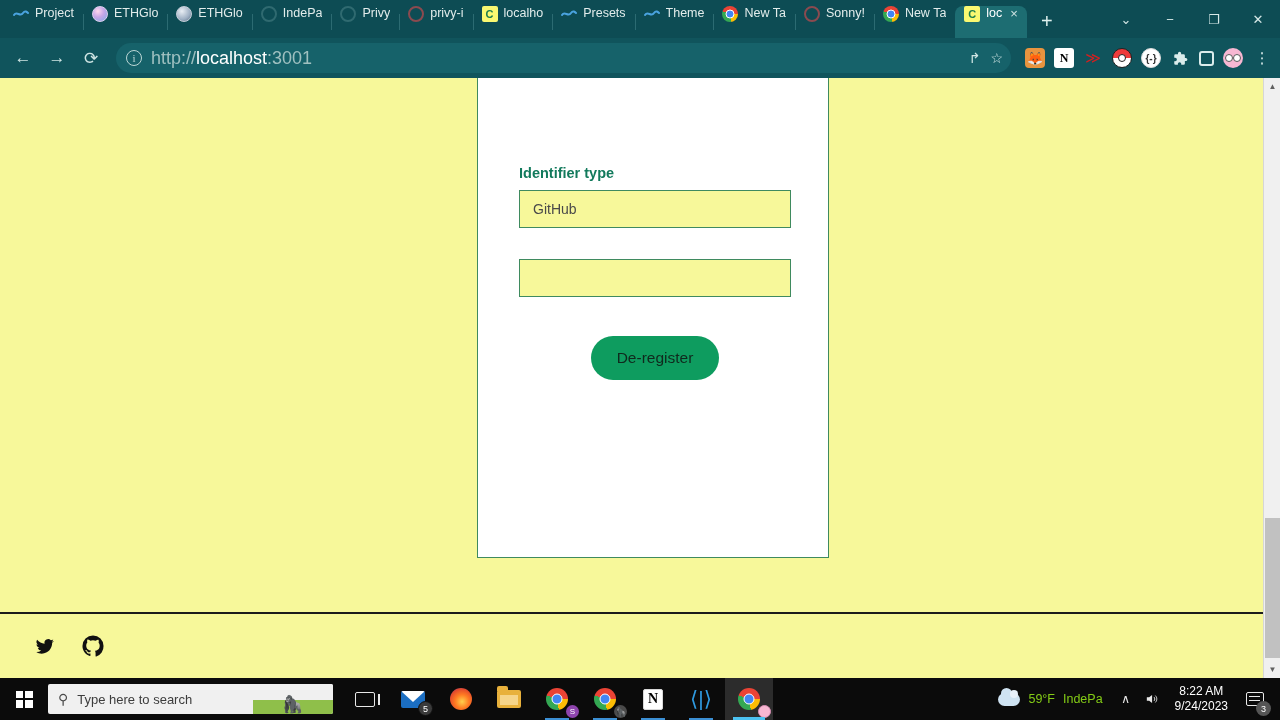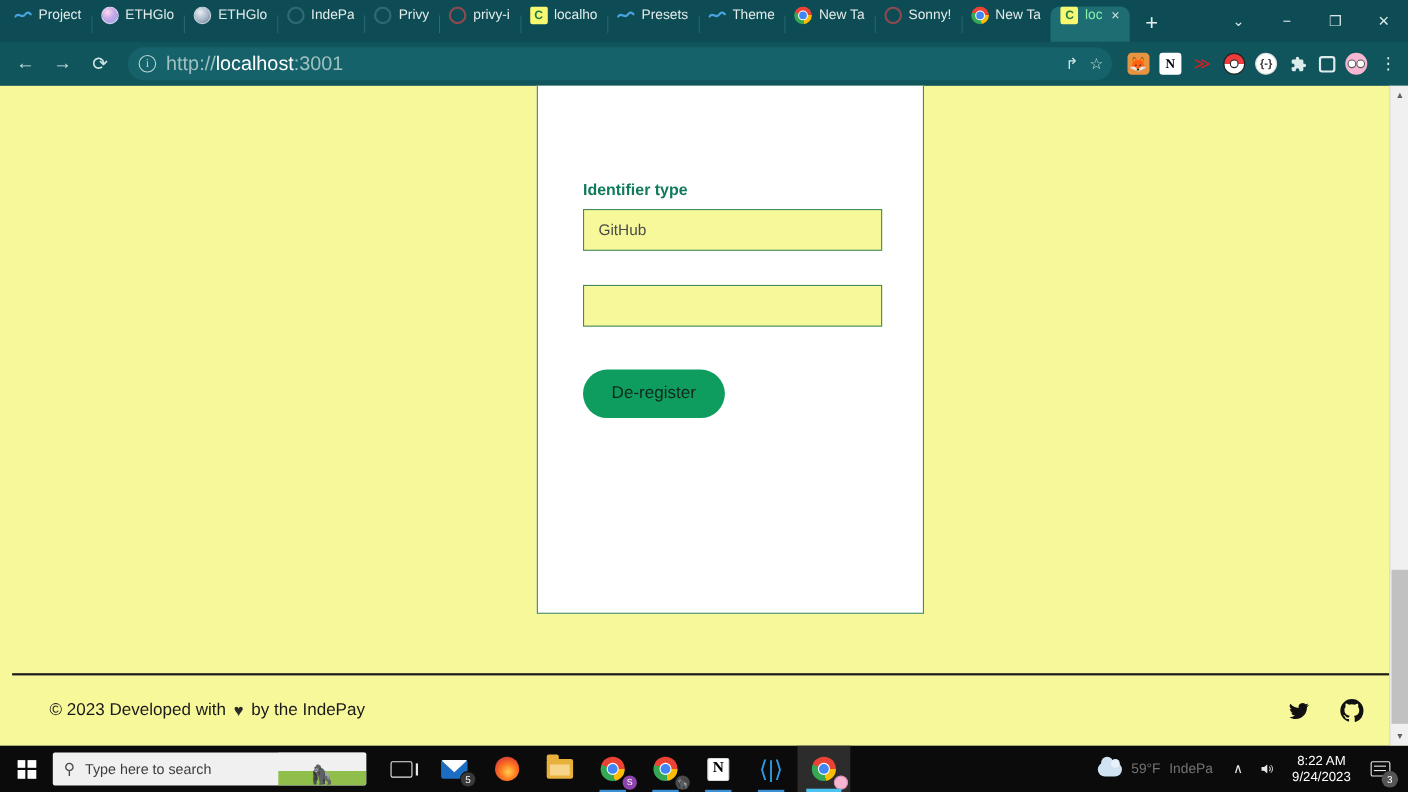--- a/index.html
+++ b/index.html
@@ -25,21 +25,21 @@
     white-space: nowrap; overflow: hidden;
     border-radius: 8px 8px 0 0;
     flex: 0 0 auto;
   }
   .tab .tab-label { overflow: hidden; text-overflow: clip; display: block; }
   .tab.sep::before {
     content: ""; position: absolute; left: 0; top: 8px; height: 16px; width: 1px; background: #2c6b72;
   }
   .tab.active { background: #1d6d72; color: #fff; }
   .tab.active::before { display: none; }
-  .tab.active .tab-label { color: #86efac; }
+  .tab.active .tab-label { color: #ffffff; }
   .fav { width: 16px; height: 16px; flex: 0 0 16px; border-radius: 50%; position: relative; }
   .fav.swirl { border-radius: 0; background: transparent; }
   .fav.swirl svg { display: block; }
   .fav.ethg1 { background: radial-gradient(circle at 35% 30%, #ffd9ef 0%, #c7a7e8 45%, #7fa9e8 100%); border: 1px solid #dcd0ee; }
   .fav.ethg2 { background: radial-gradient(circle at 35% 30%, #e9eef4 0%, #9fb0c4 60%, #5d6f84 100%); border: 1px solid #c5ced8; }
   .fav.ring { background: transparent; border: 2px solid #2f6a70; }
   .fav.chrome {
     background:
       conic-gradient(from -30deg, #ea4335 0deg 120deg, #fbbc05 120deg 200deg, #34a853 200deg 320deg, #ea4335 320deg 360deg);
     position: relative;
@@ -82,40 +82,40 @@
   .ext.panel { width: 15px; height: 15px; border: 2px solid #dbeceb; border-radius: 3px; }
   .ext.avatar { border-radius: 50%; background: #f7b7d2; position: relative; }
   .ext.avatar::before, .ext.avatar::after { content: ""; position: absolute; top: 6px; width: 6px; height: 6px;
                                             border-radius: 50%; background: #ffffff; border: 1px solid #5a5a5a; }
   .ext.avatar::before { left: 2px; }
   .ext.avatar::after { right: 2px; }
   .ext.kebab { color: #dbeceb; font-size: 15px; letter-spacing: 0; }
 
   
   .viewport { position: absolute; left: 0; top: 78px; width: 1280px; height: 600px; background: #f7f89a; overflow: hidden; }
-  .page { position: absolute; left: 11px; top: 0; width: 1263px; height: 455px; }
+  .page { position: absolute; left: 0; top: 0; width: 1263px; height: 455px; }
 
   .card {
     position: absolute; left: 477px; top: -40px; width: 352px; height: 520px;
     background: #ffffff; border: 1.5px solid #3f8a5f;
   }
   .form { position: absolute; left: 41px; top: 126px; width: 272px; }
   .field { margin-bottom: 31px; }
   .field-label { color: #127a5c; font-weight: bold; font-size: 14.5px; margin-bottom: 9px; display: block; }
   .field-input {
     width: 272px; height: 38px;
     background: #f7f89a;
     border: 1px solid #3f8a5f;
     padding: 4px 13px;
     font-family: "Liberation Sans", sans-serif;
     font-size: 14px; color: #4a4a4a;
     display: flex; align-items: center;
     white-space: nowrap; overflow: hidden;
   }
-  .btn-wrap { display: flex; margin-top: 39px; }
+  .btn-wrap { display: flex; justify-content: center; margin-top: 39px; }
   .submit-btn {
     background: #0e9c5f; color: #10291d; border: none;
     border-radius: 22px; padding: 0 26px; height: 44px;
     font-size: 15.5px; font-family: "Liberation Sans", sans-serif;
   }
 
   
   .divider { position: absolute; left: 0; top: 534px; width: 1263px; height: 2px; background: #1b1b1b; }
   .footer { position: absolute; left: 0; top: 536px; width: 1263px; height: 64px; display: flex;
             align-items: center; justify-content: space-between; padding: 0 34px; }
@@ -169,21 +169,21 @@
   .ovl { position: absolute; right: 2px; bottom: 2px; width: 13px; height: 13px; border-radius: 50%; }
   .ovl.purple { background: #8e44ad; color: #fff; font-size: 8px; display: flex; align-items: center; justify-content: center; }
   .ovl.gor { background: #4a4a4a; font-size: 9px; display: flex; align-items: center; justify-content: center; }
   .ovl.pink { background: #f7b7d2; border: 1px solid #d98fb5; }
   .notion-ic { width: 20px; height: 21px; background: #fff; color: #000; border: 1.5px solid #d8d8d8;
                border-radius: 2px; font-family: "Liberation Serif", serif; font-weight: bold; font-size: 14px;
                display: flex; align-items: center; justify-content: center; }
   .vscode { color: #2f9ae0; font-size: 21px; }
 
   .tray { margin-left: auto; display: flex; align-items: center; gap: 0; padding-right: 8px; height: 42px; }
-  .weather { display: flex; align-items: center; gap: 8px; padding: 0 10px; color: #737373; font-size: 12.5px; }
+  .weather { display: flex; align-items: center; gap: 8px; padding: 0 10px; color: #84cc16; font-size: 12.5px; }
   .cloud { width: 22px; height: 13px; background: #cfe3f2; border-radius: 8px; position: relative; }
   .cloud::before { content: ""; position: absolute; left: 3px; top: -5px; width: 11px; height: 11px;
                    border-radius: 50%; background: #cfe3f2; }
   .cloud::after { content: ""; position: absolute; right: 2px; top: -3px; width: 8px; height: 8px;
                   border-radius: 50%; background: #e8f1fa; }
   .tray-ic { width: 26px; height: 42px; display: flex; align-items: center; justify-content: center; color: #e9e9e9; font-size: 12px; }
   .clock { color: #fff; font-size: 12px; line-height: 15px; text-align: center; padding: 0 10px; }
   .notif { width: 34px; height: 42px; display: flex; align-items: center; justify-content: center; position: relative; }
   .notif-box { width: 18px; height: 14px; border: 1.6px solid #e9e9e9; border-radius: 2px; position: relative; }
   .notif-box i { position: absolute; left: 2px; width: 11px; height: 1.4px; background: #e9e9e9; }
@@ -338,25 +338,20 @@
 
             <div class="btn-wrap">
               <button class="submit-btn">De-register</button>
             </div>
           </div>
         </div>
 
         <div class="divider"></div>
 
         <div class="footer">
-          <div class="footer-text">
-            <span>© 2023 Developed with</span>
-            <span class="heart">♥</span>
-            <span>by the IndePay</span>
-          </div>
           <div class="socials">
             <span>
               <svg width="22" height="19" viewBox="0 0 24 24" fill="#111">
                   <path d="M23 4.9c-.8.4-1.7.7-2.6.8 1-.6 1.7-1.5 2-2.6-.9.5-1.9.9-3 1.1a4.6 4.6 0 0 0-7.9 4.2A13.1 13.1 0 0 1 2 3.6a4.6 4.6 0 0 0 1.4 6.2c-.8 0-1.5-.2-2.1-.6v.1c0 2.2 1.6 4.1 3.7 4.5-.7.2-1.4.2-2.1.1a4.6 4.6 0 0 0 4.3 3.2A9.3 9.3 0 0 1 1 19c2 1.3 4.4 2 7 2 8.4 0 13-7 13-13v-.6c.9-.6 1.6-1.4 2.2-2.3z"></path>
                 </svg>
             </span>
             <span>
               <svg width="22" height="22" viewBox="0 0 24 24" fill="#111">
                   <path d="M12 .5A11.5 11.5 0 0 0 .5 12c0 5.1 3.3 9.4 7.9 10.9.6.1.8-.2.8-.6v-2c-3.2.7-3.9-1.5-3.9-1.5-.5-1.3-1.3-1.7-1.3-1.7-1-.7.1-.7.1-.7 1.1.1 1.7 1.2 1.7 1.2 1 1.7 2.7 1.2 3.4.9.1-.8.4-1.2.7-1.5-2.6-.3-5.3-1.3-5.3-5.8 0-1.3.5-2.3 1.2-3.1-.1-.3-.5-1.5.1-3.1 0 0 1-.3 3.2 1.2a11 11 0 0 1 5.8 0C17 5 18 5.3 18 5.3c.6 1.6.2 2.8.1 3.1.8.8 1.2 1.8 1.2 3.1 0 4.5-2.7 5.5-5.3 5.8.4.4.8 1.1.8 2.2v3.3c0 .4.2.7.8.6A11.5 11.5 0 0 0 23.5 12 11.5 11.5 0 0 0 12 .5z"></path>
                 </svg>

